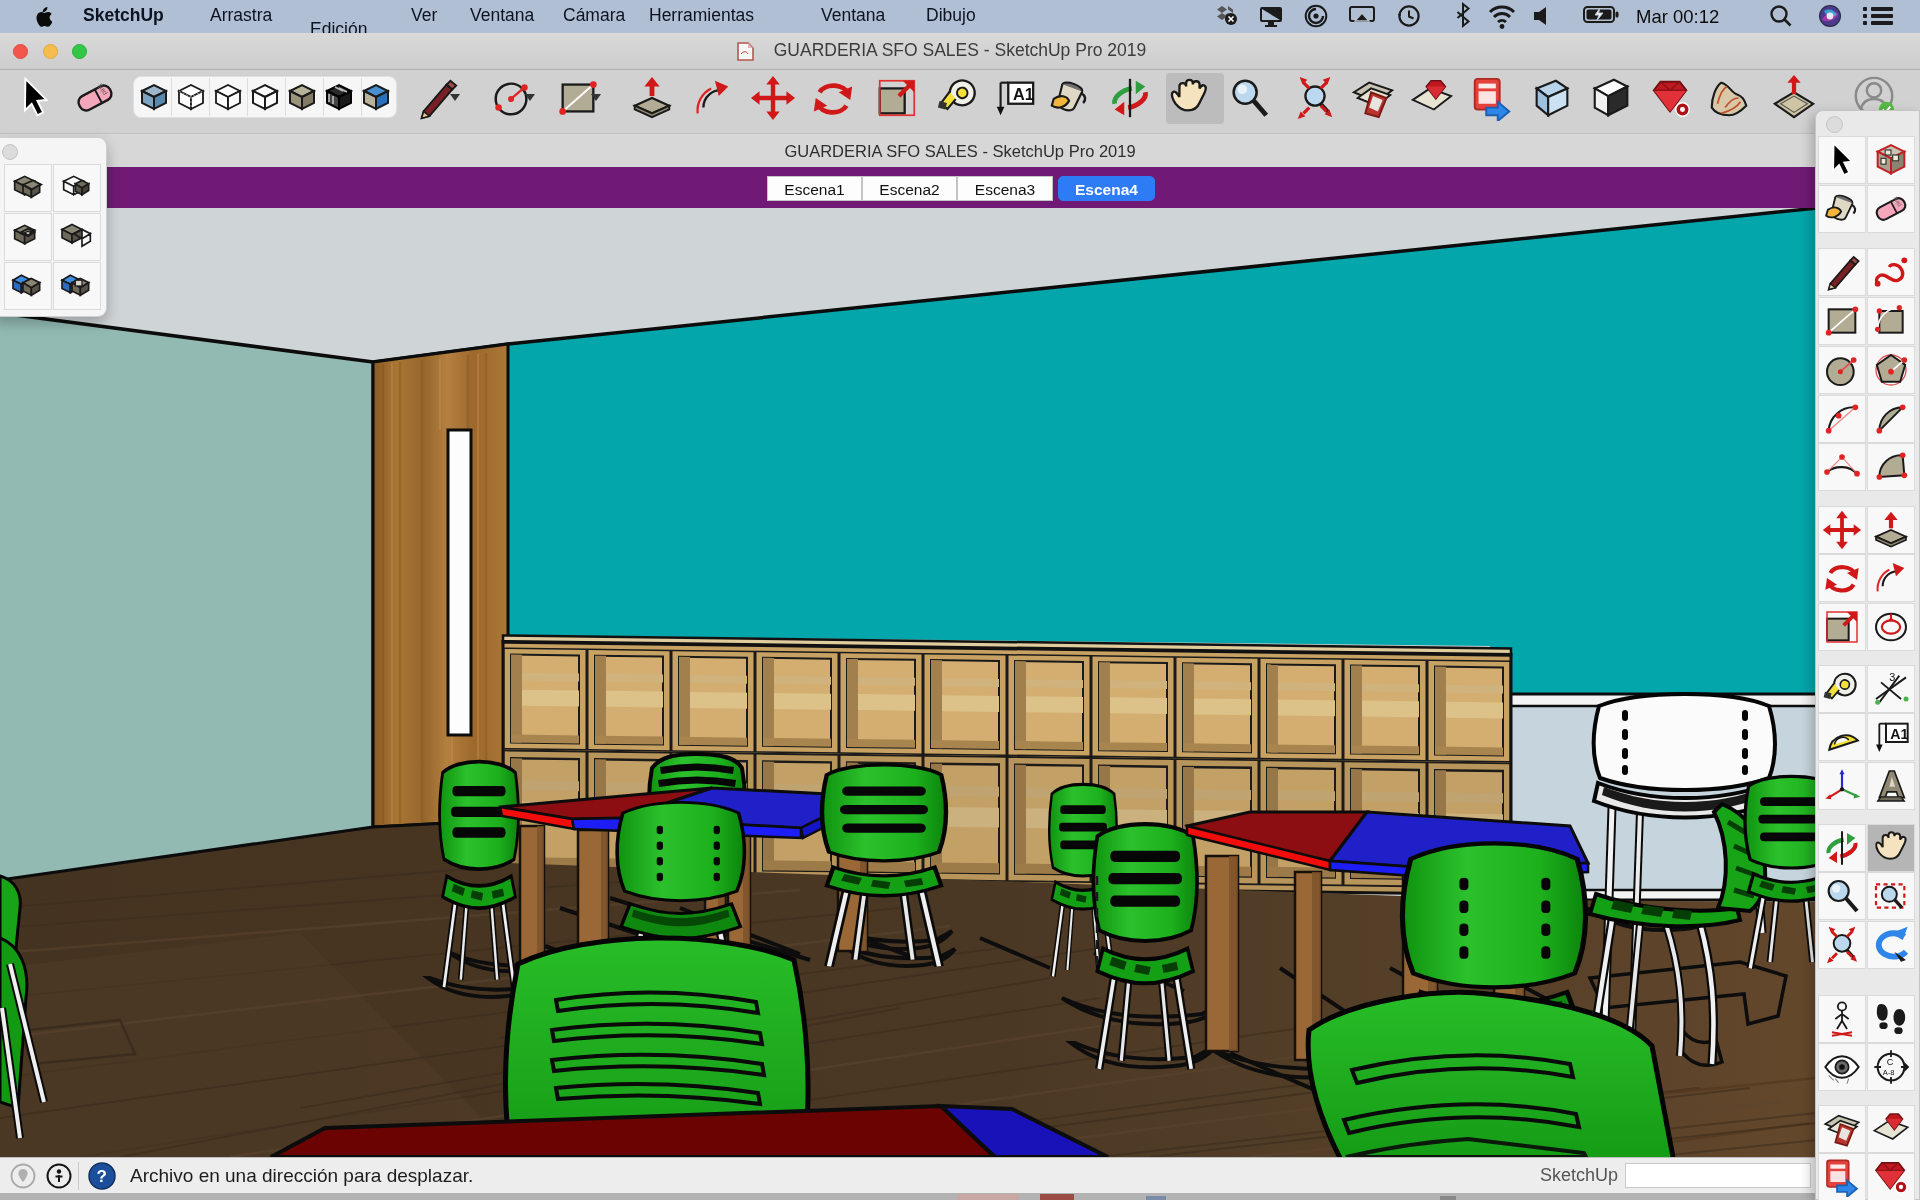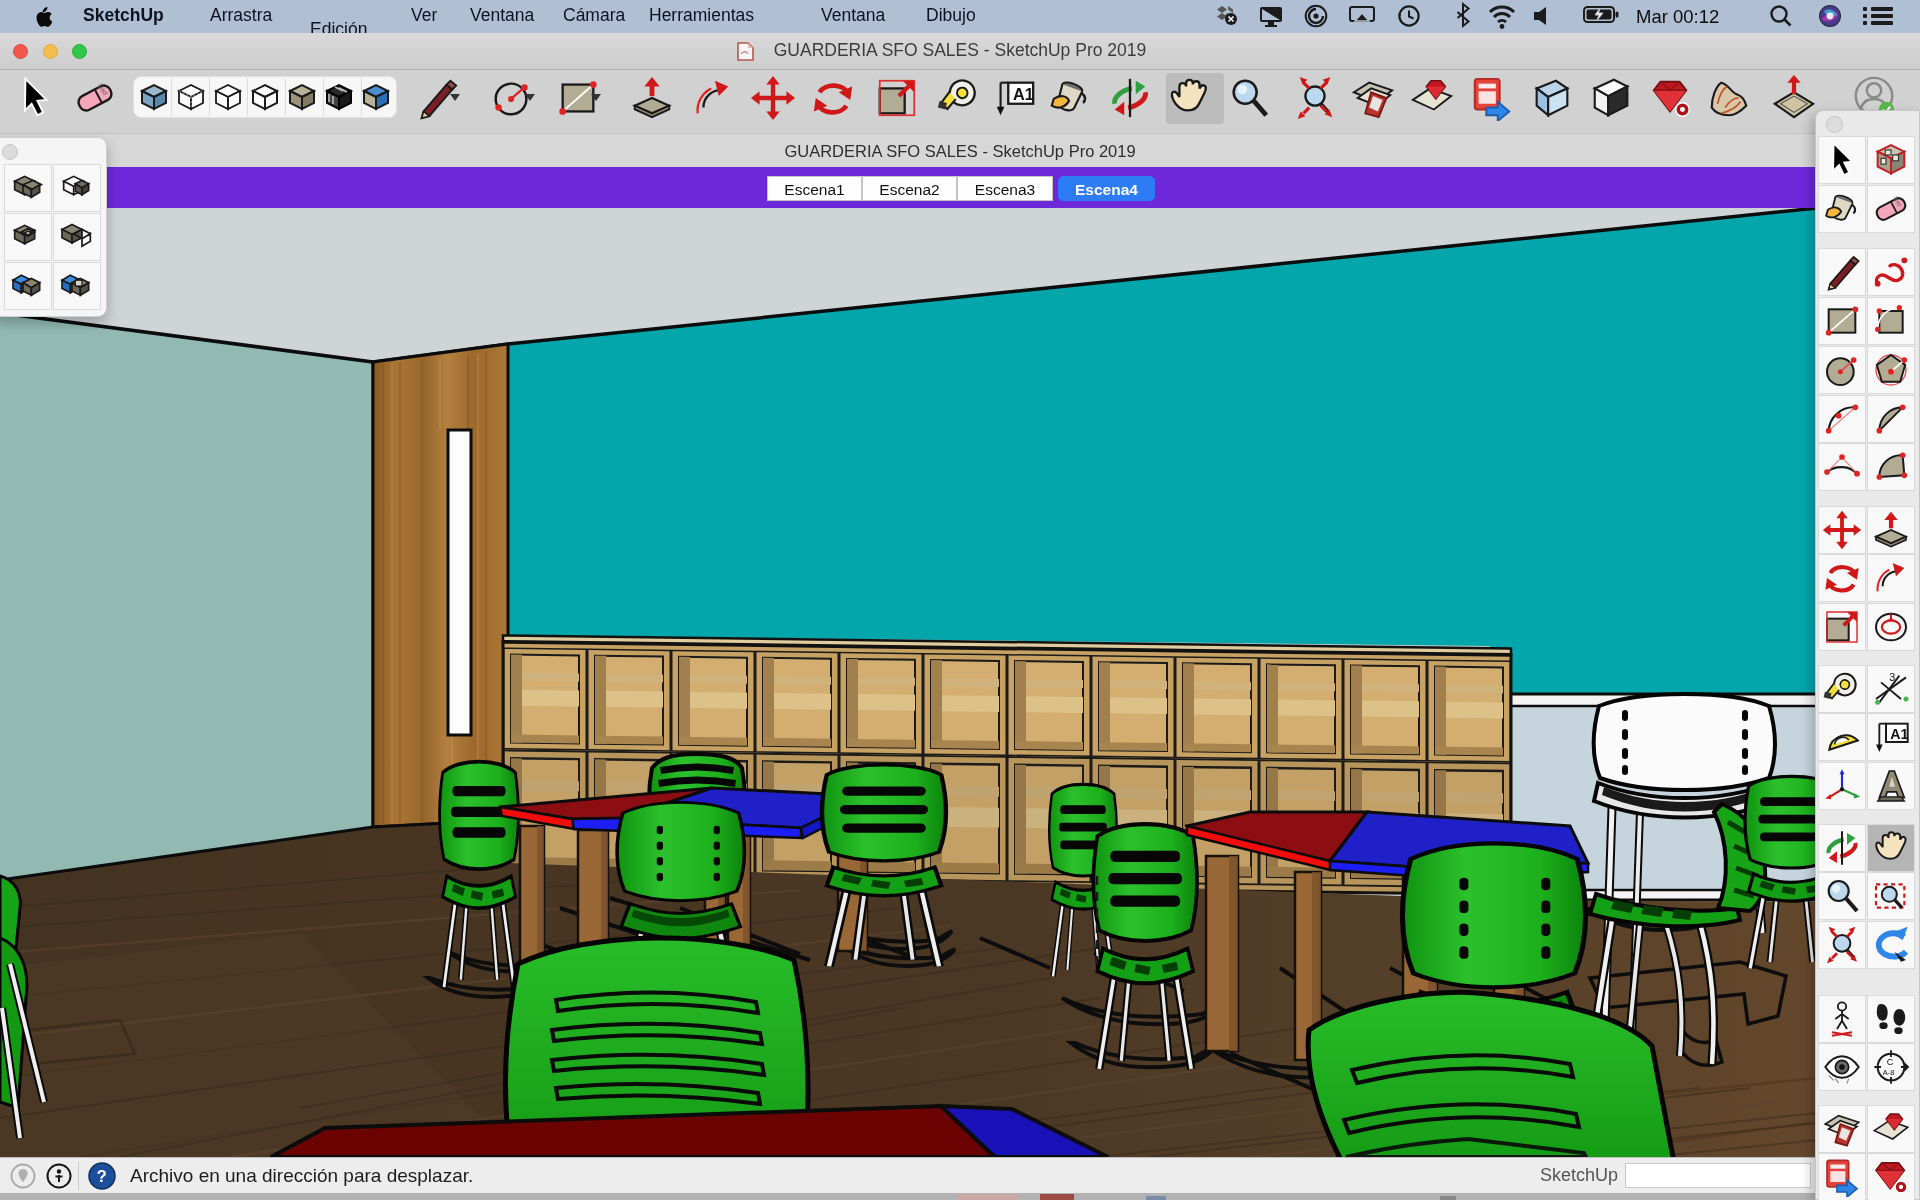--- a/index.html
+++ b/index.html
@@ -13,21 +13,21 @@
 #titlebar{left:0;top:33px;width:1920px;height:37px;
 background:linear-gradient(#d9d9d9,#cdcdcd);border-bottom:1px solid #b0b0b0}
 .tl{top:44px;width:15px;height:15px;border-radius:50%}
 #title-txt{top:40px;left:0;width:1920px;text-align:center;font-size:17.5px;color:#3c3c3c}
 
 #toolbar{left:0;top:71px;width:1920px;height:62px;background:#d1d1d1}
 .ti{position:absolute;top:75px;width:46px;height:46px}
 
 #vheader{left:0;top:133px;width:1920px;height:34px;background:#d7d7d7;
 border-top:1px solid #c2c2c2;text-align:center;font-size:16.5px;color:#2e2e2e;line-height:34px}
-#tabstrip{left:0;top:167px;width:1920px;height:49px;background:#6d28d9;border-bottom:1px solid #ec4899}
+#tabstrip{left:0;top:167px;width:1920px;height:49px;background:#701a75;border-bottom:1px solid #ec4899}
 .tab{position:absolute;top:9px;height:25px;line-height:25px;text-align:center;font-size:15.5px;
 background:#fdfdfd;border:1px solid #c4c4c4;color:#111}
 .tabsel{background:#2e7bf6;color:#fff;border:1px solid #2e7bf6;border-radius:5px;font-weight:bold}
 
 #statusbar{left:0;top:1157px;width:1817px;height:36px;background:#ededed;border-top:1px solid #bdbdbd;}
 #statusbar .txt{position:absolute;left:130px;top:7px;font-size:19px;color:#1c1c1c}
 #medidas{position:absolute;left:1540px;top:7px;font-size:18px;color:#555}
 #medinput{position:absolute;left:1625px;top:5px;width:186px;height:25px;background:#fff;border:1px solid #c9c9c9}
 #dock{left:0;top:1193px;width:1920px;height:7px;background:#b3b3b3}
 

